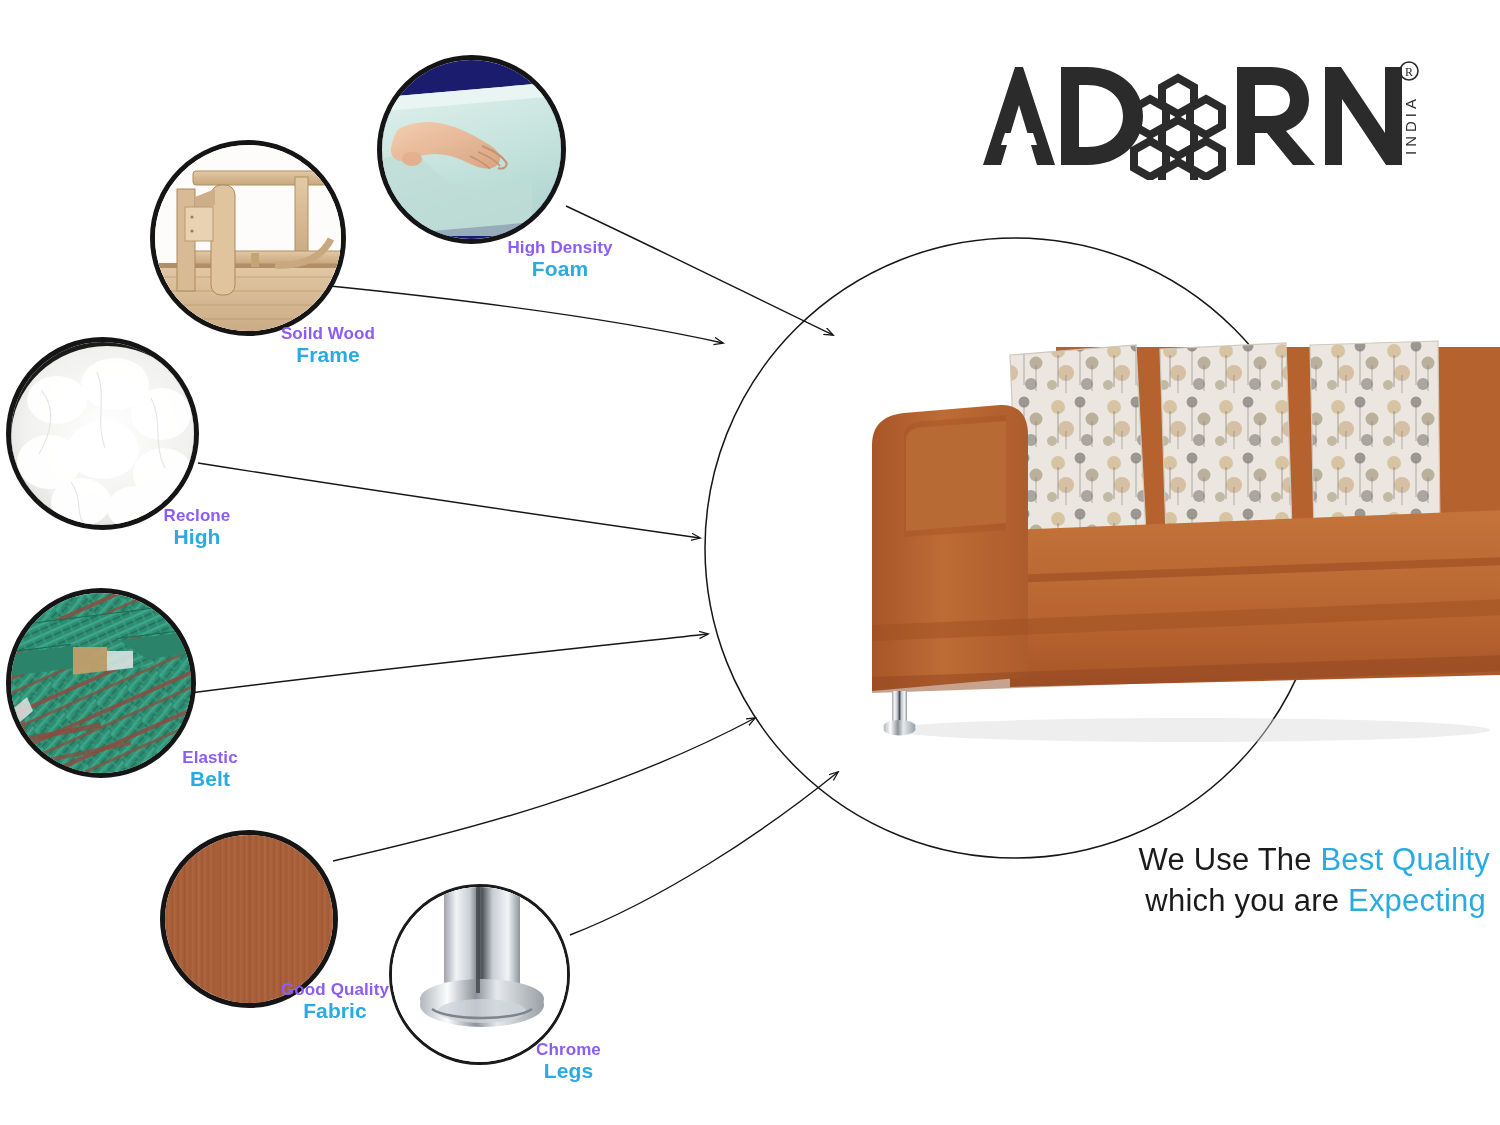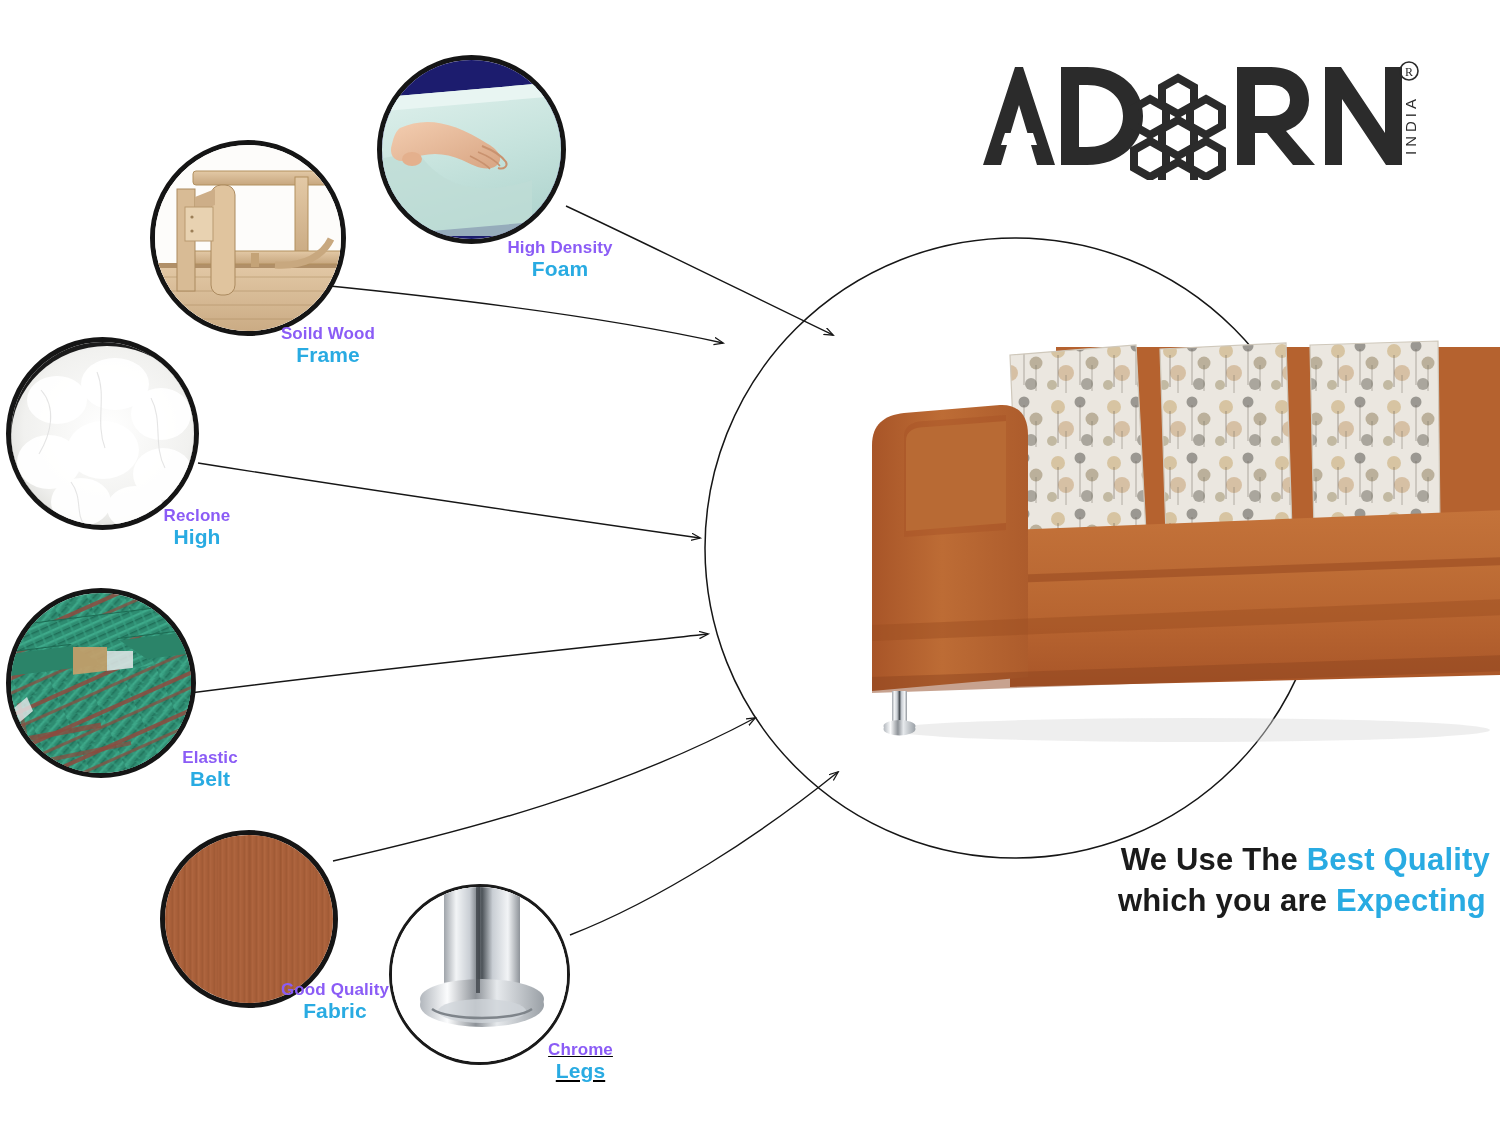--- a/index.html
+++ b/index.html
@@ -53,21 +53,21 @@
     width:450px; height:125px;
   }
   #logo svg { display:block; }
 
   
   #tagline {
     position:absolute;
     left:760px; top:840px;
     width:730px;
     text-align:right;
-    font-weight:700;
+    font-weight:400;
     font-size:31px;
     letter-spacing:.2px;
     color:#1b1b1b;
   }
   #tagline .row { display:block; line-height:1.32; }
   #tagline .row2 { padding-right:4px; }
   .accent { color:#29ABE2; }
 
   
   #sofa {
@@ -307,21 +307,21 @@
       <rect width="181" height="181" fill="#ffffff"></rect>
       <rect x="52" y="-20" width="76" height="128" fill="url(#chromeg)"></rect>
       <ellipse cx="90" cy="108" rx="38" ry="10" fill="#a7acb2"></ellipse>
       <ellipse cx="90" cy="118" rx="62" ry="22" fill="url(#chromeBase)"></ellipse>
       <ellipse cx="90" cy="112" rx="62" ry="20" fill="url(#chromeBase)"></ellipse>
       <ellipse cx="90" cy="124" rx="44" ry="12" fill="#cfd4d9" opacity=".8"></ellipse>
       <path d="M40 122 C56 134 124 134 140 122" fill="none" stroke="#7e848a" stroke-width="2.4"></path>
       <rect x="84" y="-20" width="4" height="126" fill="#3b4046" opacity=".75"></rect>
     </svg>
   </div>
-  <div class="cap" style="left:508px; top:1040px; width:145px;text-decoration:underline;">
+  <div class="cap" style="left:496px; top:1040px; width:145px;">
     <span class="l1">Chrome</span>
     <span class="l2 accent">Legs</span>
   </div>
 
   <div id="sofa">
     <svg viewBox="0 0 645 430" width="645" height="430">
       <defs>
         <linearGradient id="sofaBody" x1="0" y1="0" x2="0" y2="1">
           <stop offset="0%" stop-color="#bf6e36"></stop>
           <stop offset="55%" stop-color="#b5622f"></stop>

